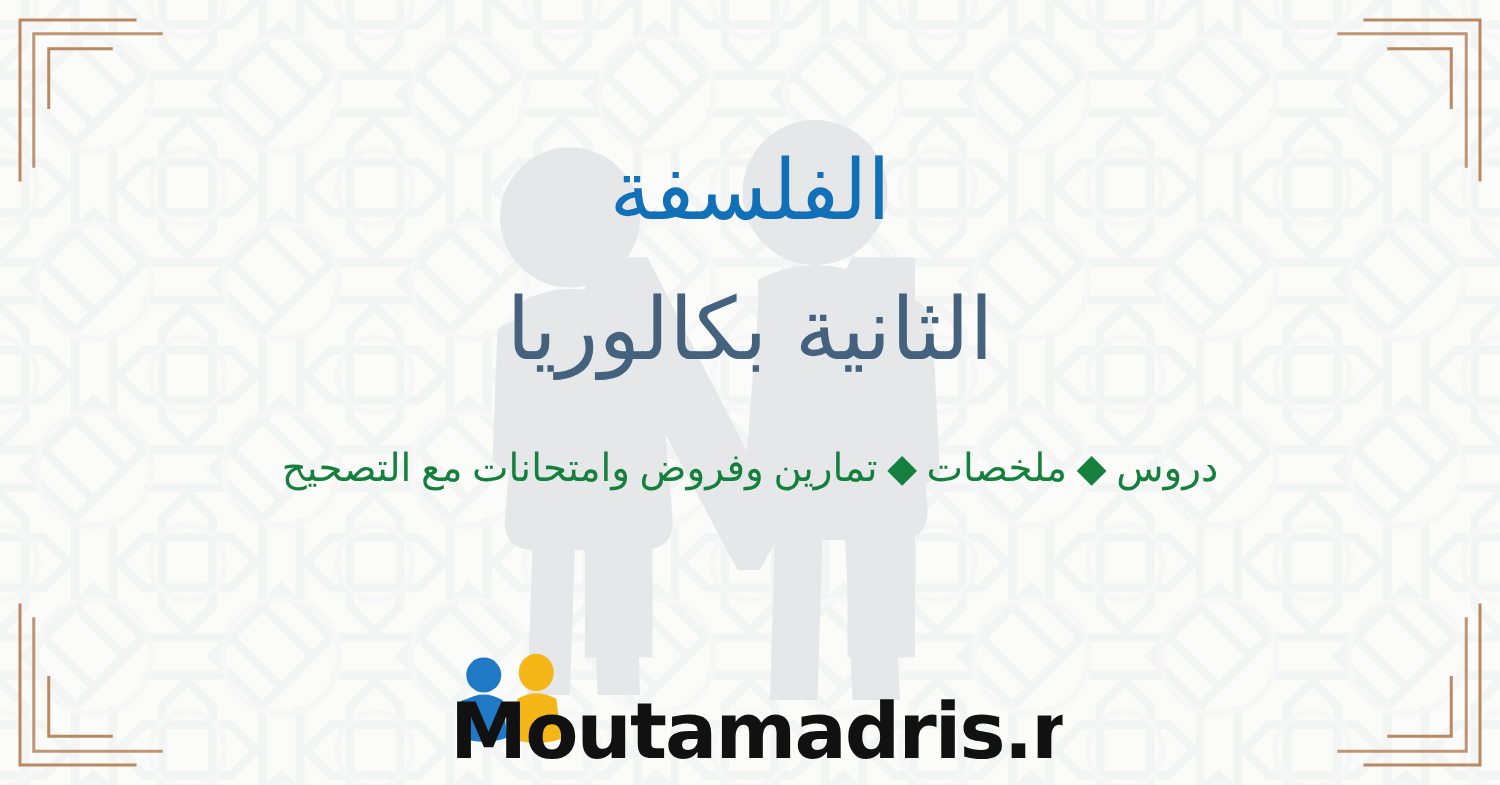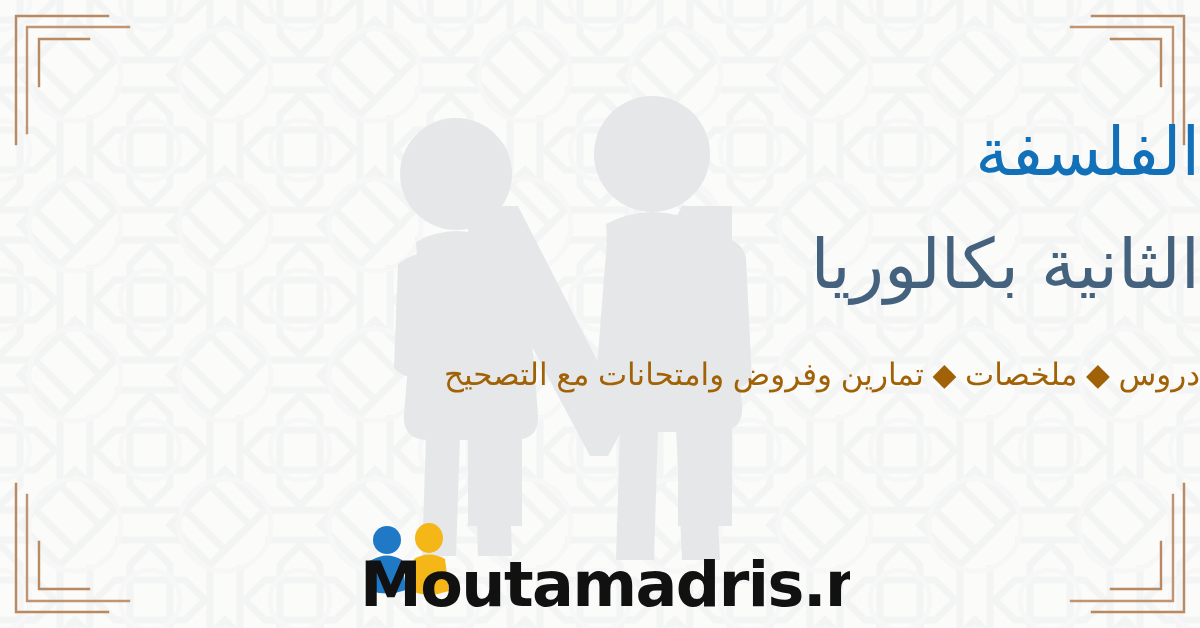--- a/index.html
+++ b/index.html
@@ -57,21 +57,21 @@
   .corner.br { right: 14px; bottom: 14px; transform: scale(-1,-1); }
 
   
   .content {
     position: relative;
     z-index: 4;
     width: 1200px;
     height: 628px;
     display: flex;
     flex-direction: column;
-    align-items: flex-start;
+    align-items: center;
     box-sizing: border-box;
     padding-top: 118px;
   }
 
   .title {
     font-size: 67px;
     line-height: 1.04;
     font-weight: 400;
     color: #1270b8;
     text-align: center;
@@ -89,24 +89,24 @@
     text-align: center;
     white-space: nowrap;
     font-family: "DejaVu Sans", sans-serif;
   }
 
   .tagline {
     margin-top: 58px;
     font-size: 31px;
     line-height: 1.1;
     font-weight: 400;
-    color: #a16207;
+    color: #15803d;
     text-align: center;
     white-space: nowrap;
-    font-family: Liberation Sans, sans-serif;
+    font-family: Liberation Serif, serif;
   }
 
   
   .logo {
     position: absolute;
     left: 0; right: 0;
     bottom: 14px;
     display: flex;
     justify-content: center;
     align-items: flex-end;

